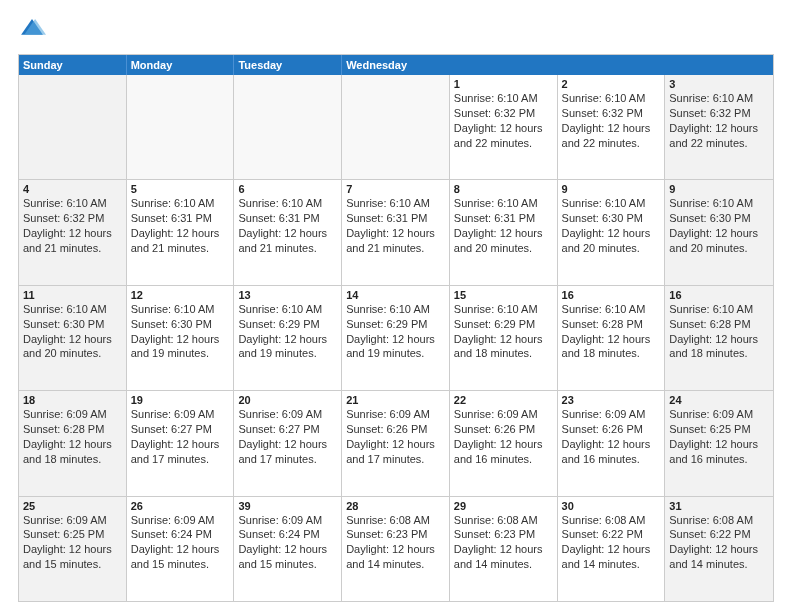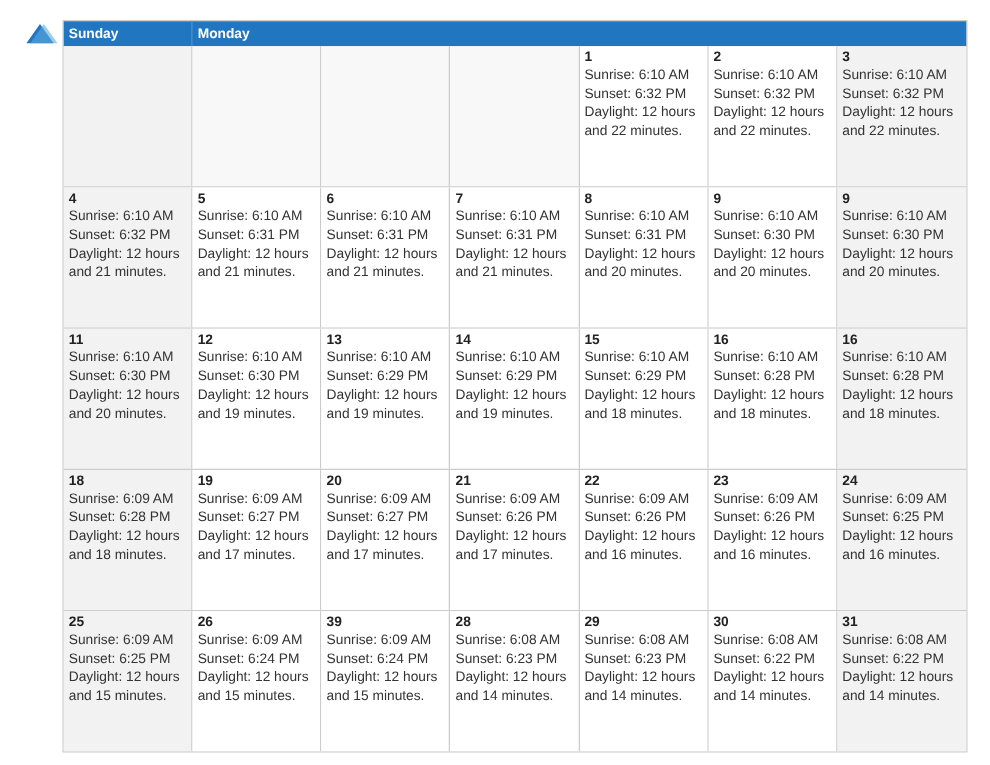--- a/index.html
+++ b/index.html
@@ -8,21 +8,21 @@
       background: #fff;
       width: 792px;
       height: 612px;
       overflow: hidden;
     }
     .page {
       width: 792px;
       height: 612px;
       padding: 16px 18px 10px 18px;
       display: flex;
-      flex-direction: row;
+      flex-direction: column;
     }
     .header {
       display: flex;
       justify-content: space-between;
       align-items: flex-start;
       margin-bottom: 10px;
     }
     .logo {
       display: flex;
       align-items: center;
@@ -125,20 +125,22 @@
     <div class="title-area">
       <div class="month-title"></div>
       <div class="location"></div>
     </div>
   </div>
 
   <div class="calendar">
     <div class="cal-header">
     <div class="cal-header-cell">Sunday</div>
         <div class="cal-header-cell">Monday</div>
+        <div class="cal-header-cell">Tuesday</div>
+        <div class="cal-header-cell">Wednesday</div>
       </div>
     <div class="cal-body">
     <div class="cal-row">
           <div class="cal-cell empty shaded"></div>
           <div class="cal-cell empty"></div>
           <div class="cal-cell empty"></div>
           <div class="cal-cell empty"></div>
           <div class="cal-cell">
             <div class="day-num">1</div>
             <div class="cell-info">Sunrise: 6:10 AM<br>Sunset: 6:32 PM<br>Daylight: 12 hours<br>and 22 minutes.</div>

